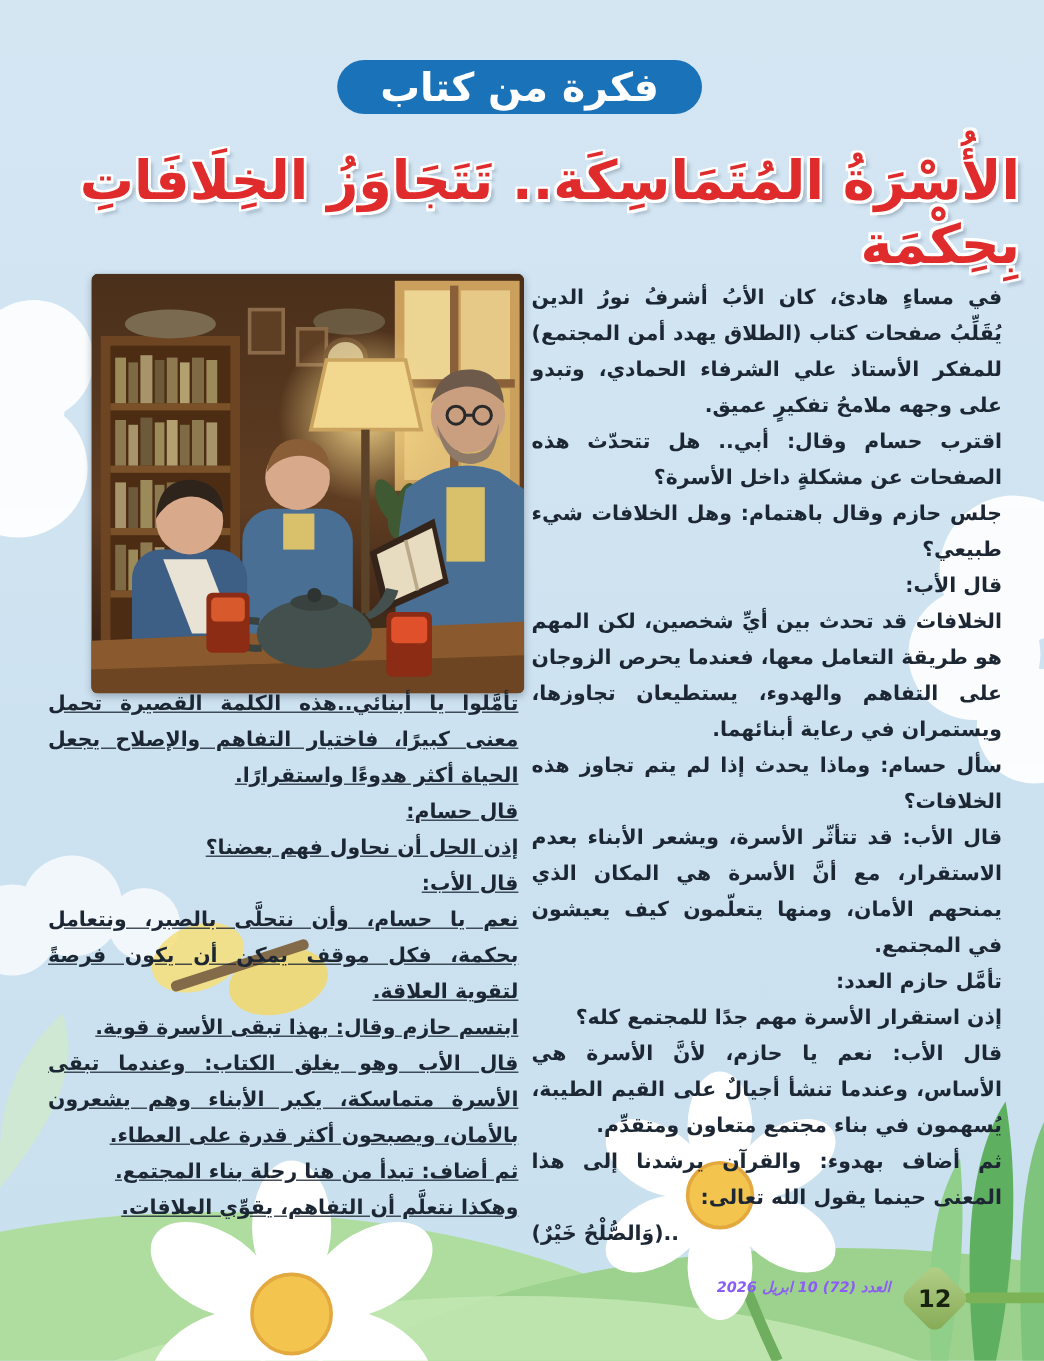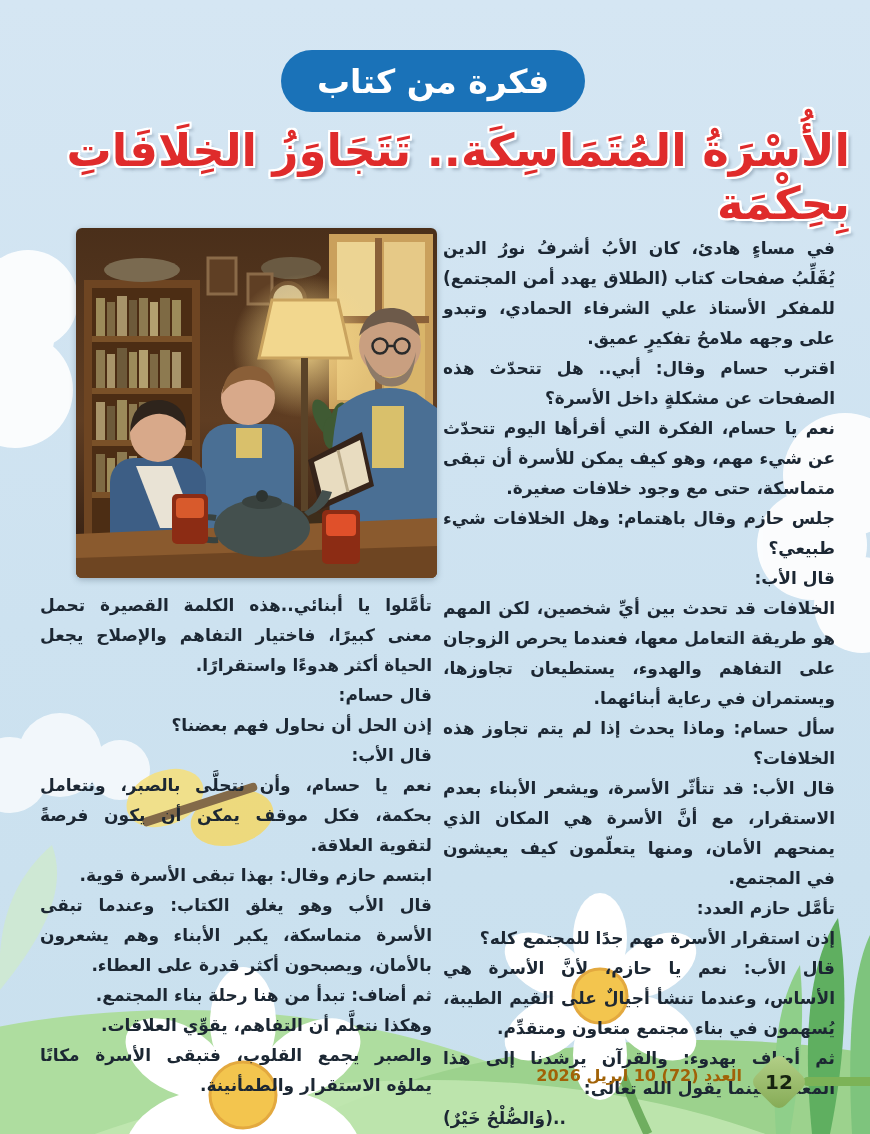--- a/index.html
+++ b/index.html
@@ -7,21 +7,21 @@
   body {
     position:relative; overflow:hidden;
     background: linear-gradient(180deg, var(--background-blue,#d5e6f3) 0%, #cde2f0 55%, #c9e0ee 100%);
     font-family:"DejaVu Sans", sans-serif;
     color: var(--body-text,#1c2733);
   }
   
   .deco { position:absolute; inset:0; z-index:1; pointer-events:none; }
   
   .banner {
-    position:absolute; left:281px; top:50px; width:304px; height:62px;
+    position:absolute; left:281px; top:50px; width:304px; height:45px;
     background: var(--banner-blue,#1a72b8);
     border-radius:32px; z-index:6;
     display:flex; align-items:center; justify-content:center;
   }
   .banner span { color:#fff; font-size:33px; font-weight:bold; letter-spacing:1px; }
   
   .page-title {
     position:absolute; top:124px; left:20px; right:20px; z-index:6;
     direction:rtl;
     font-size:45px; font-weight:bold; color: var(--title-red,#df2b2b);
@@ -37,26 +37,26 @@
   }
   .photo svg { display:block; width:100%; height:100%; }
   
   .col {
     position:absolute; z-index:5; direction:rtl;
     text-align:justify; font-weight:bold;
     font-size:17px; line-height:30px;
   }
   .col p { margin:0; }
   .col-right { left:443px; top:233px; width:392px; }
-  .col-left  { left:40px;  top:590px; width:392px; }
+  .col-left  { left:40px;  top:572px; width:392px;text-decoration:underline; }
   .align-left { text-align:left; }
   
   .issue-text {
     position:absolute; right:128px; top:1066px; z-index:6;
-    direction:rtl; font-size:16px; font-weight:bold; color:#a16207;
+    direction:rtl; font-size:12px; font-weight:bold; color:#8b5cf6;font-style:italic;
   }
   .footer-bar {
     position:absolute; left:803px; top:1077px; width:67px; height:9px; z-index:6;
     background: var(--footer-green,#7cb357); border-radius:6px 0 0 6px;
   }
   .page-diamond {
     position:absolute; left:758px; top:1061px; width:42px; height:42px; z-index:6;
     background: linear-gradient(135deg,#b5d18a,#83a953);
     transform: rotate(45deg); border-radius:9px;
     display:flex; align-items:center; justify-content:center;
@@ -251,21 +251,20 @@
     <rect x="96" y="266" width="36" height="50" rx="5" fill="#8c2c14"></rect>
     <rect x="100" y="270" width="28" height="20" rx="4" fill="#d85a2c"></rect>
     <rect x="246" y="282" width="38" height="54" rx="5" fill="#8c2c14"></rect>
     <rect x="250" y="286" width="30" height="22" rx="4" fill="#e0502a"></rect>
   </svg>
 </div>
 
 <div class="col col-right">
   <p>في مساءٍ هادئ، كان الأبُ أشرفُ نورُ الدين يُقَلِّبُ صفحات كتاب (الطلاق يهدد أمن المجتمع) للمفكر الأستاذ علي الشرفاء الحمادي، وتبدو على وجهه ملامحُ تفكيرٍ عميق.</p>
   <p>اقترب حسام وقال: أبي.. هل تتحدّث هذه الصفحات عن مشكلةٍ داخل الأسرة؟</p>
-  <p>نعم يا حسام، الفكرة التي أقرأها اليوم تتحدّث عن شيء مهم، وهو كيف يمكن للأسرة أن تبقى متماسكة، حتى مع وجود خلافات صغيرة.</p>
   <p>جلس حازم وقال باهتمام: وهل الخلافات شيء طبيعي؟</p>
   <p>قال الأب:</p>
   <p>الخلافات قد تحدث بين أيِّ شخصين، لكن المهم هو طريقة التعامل معها، فعندما يحرص الزوجان على التفاهم والهدوء، يستطيعان تجاوزها، ويستمران في رعاية أبنائهما.</p>
   <p>سأل حسام: وماذا يحدث إذا لم يتم تجاوز هذه الخلافات؟</p>
   <p>قال الأب: قد تتأثّر الأسرة، ويشعر الأبناء بعدم الاستقرار، مع أنَّ الأسرة هي المكان الذي يمنحهم الأمان، ومنها يتعلّمون كيف يعيشون في المجتمع.</p>
   <p>تأمَّل حازم العدد:</p>
   <p>إذن استقرار الأسرة مهم جدًا للمجتمع كله؟</p>
   <p>قال الأب: نعم يا حازم، لأنَّ الأسرة هي الأساس، وعندما تنشأ أجيالٌ على القيم الطيبة، يُسهمون في بناء مجتمع متعاون ومتقدِّم.</p>
   <p>ثم أضاف بهدوء: والقرآن يرشدنا إلى هذا المعنى حينما يقول الله تعالى:</p>
   <p class="align-left">..(وَالصُّلْحُ خَيْرٌ)</p>
@@ -274,20 +273,19 @@
 <div class="col col-left">
   <p>تأمَّلوا يا أبنائي..هذه الكلمة القصيرة تحمل معنى كبيرًا، فاختيار التفاهم والإصلاح يجعل الحياة أكثر هدوءًا واستقرارًا.</p>
   <p>قال حسام:</p>
   <p>إذن الحل أن نحاول فهم بعضنا؟</p>
   <p>قال الأب:</p>
   <p>نعم يا حسام، وأن نتحلَّى بالصبر، ونتعامل بحكمة، فكل موقف يمكن أن يكون فرصةً لتقوية العلاقة.</p>
   <p>ابتسم حازم وقال: بهذا تبقى الأسرة قوية.</p>
   <p>قال الأب وهو يغلق الكتاب: وعندما تبقى الأسرة متماسكة، يكبر الأبناء وهم يشعرون بالأمان، ويصبحون أكثر قدرة على العطاء.</p>
   <p>ثم أضاف: تبدأ من هنا رحلة بناء المجتمع.</p>
   <p>وهكذا نتعلَّم أن التفاهم، يقوِّي العلاقات.</p>
-  <p>والصبر يجمع القلوب، فتبقى الأسرة مكانًا يملؤه الاستقرار والطمأنينة.</p>
 </div>
 
 <div class="issue-text">العدد (72) 10 ابريل 2026</div>
 <div class="footer-bar"></div>
 <div class="page-diamond">
   <span>12</span>
 </div>
 
 </body></html>

